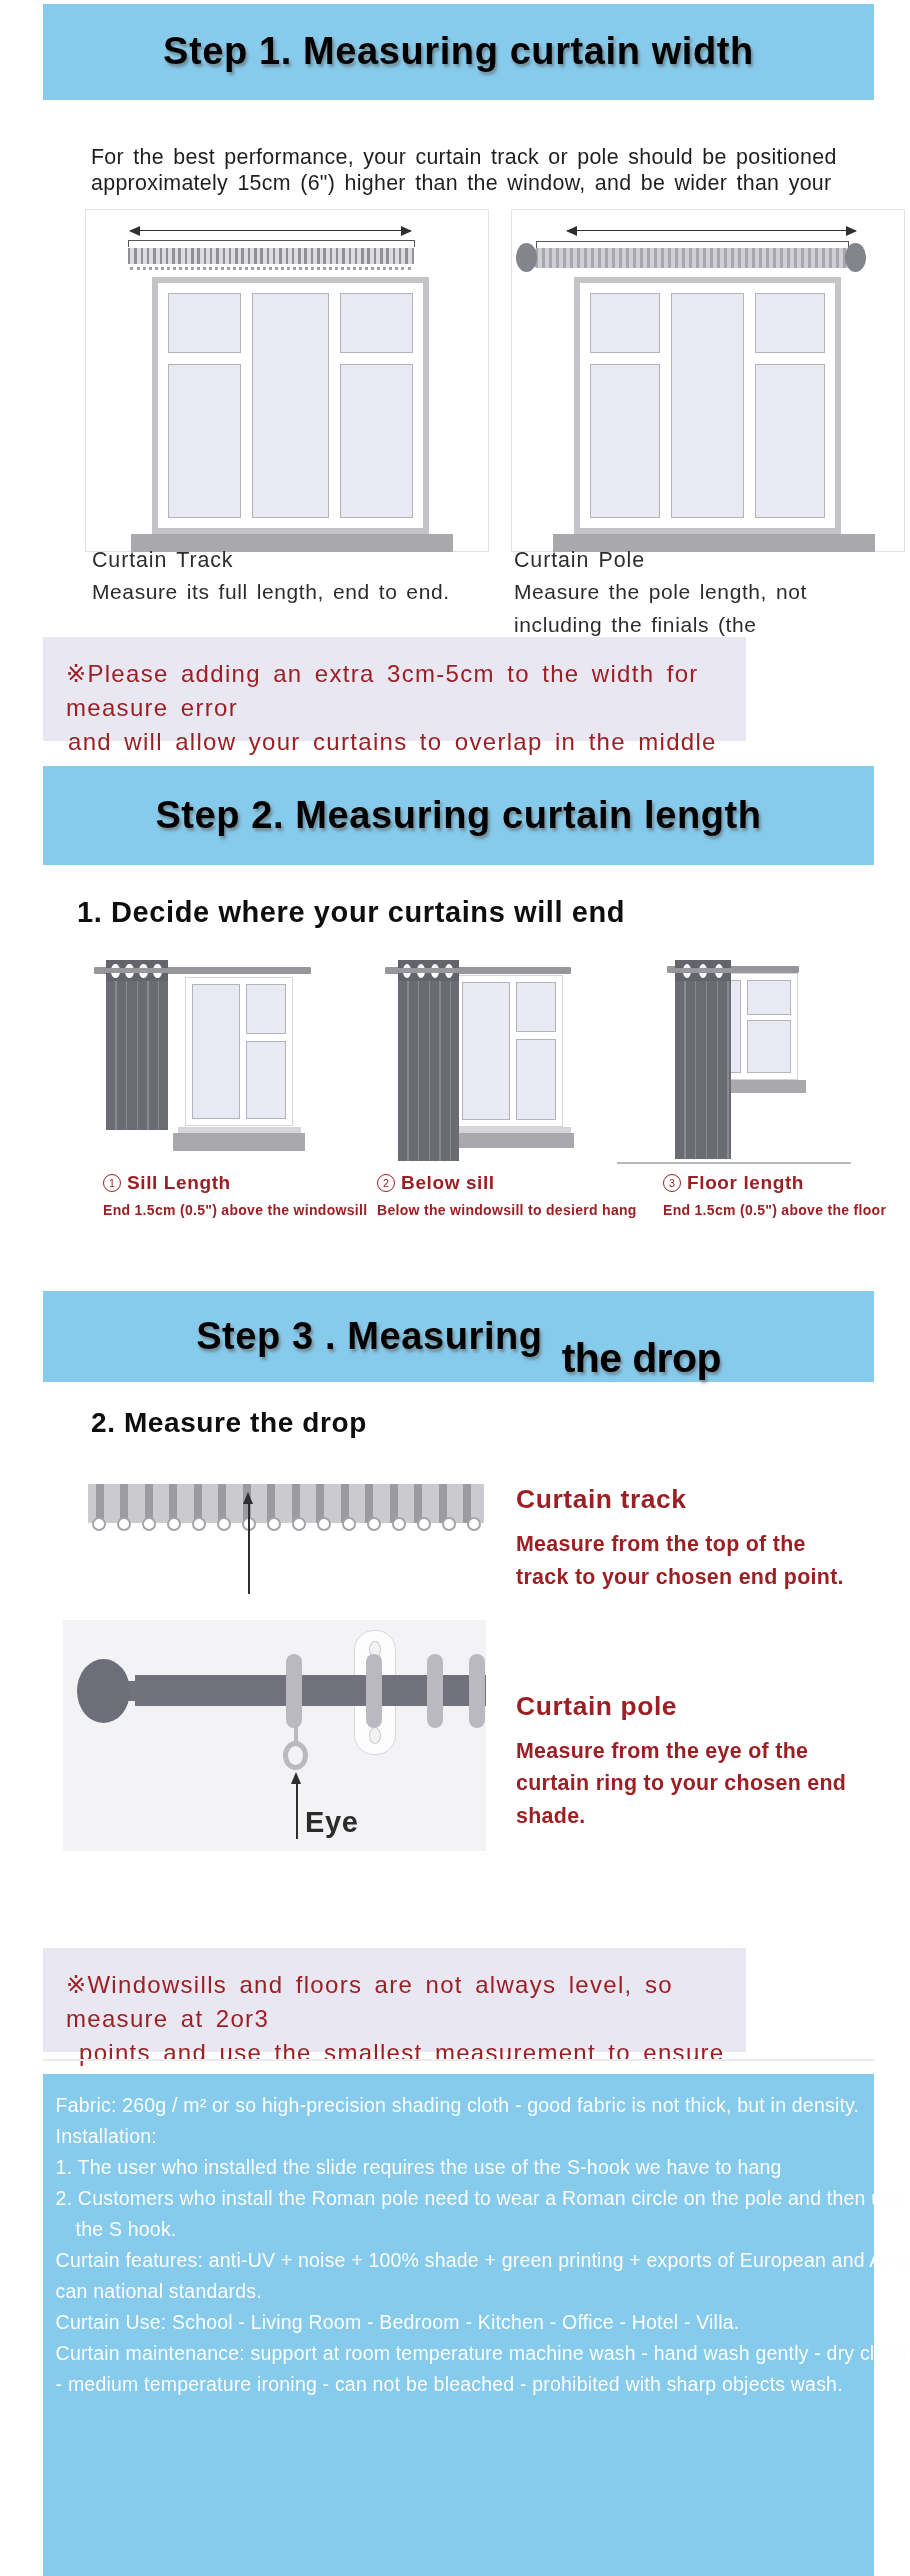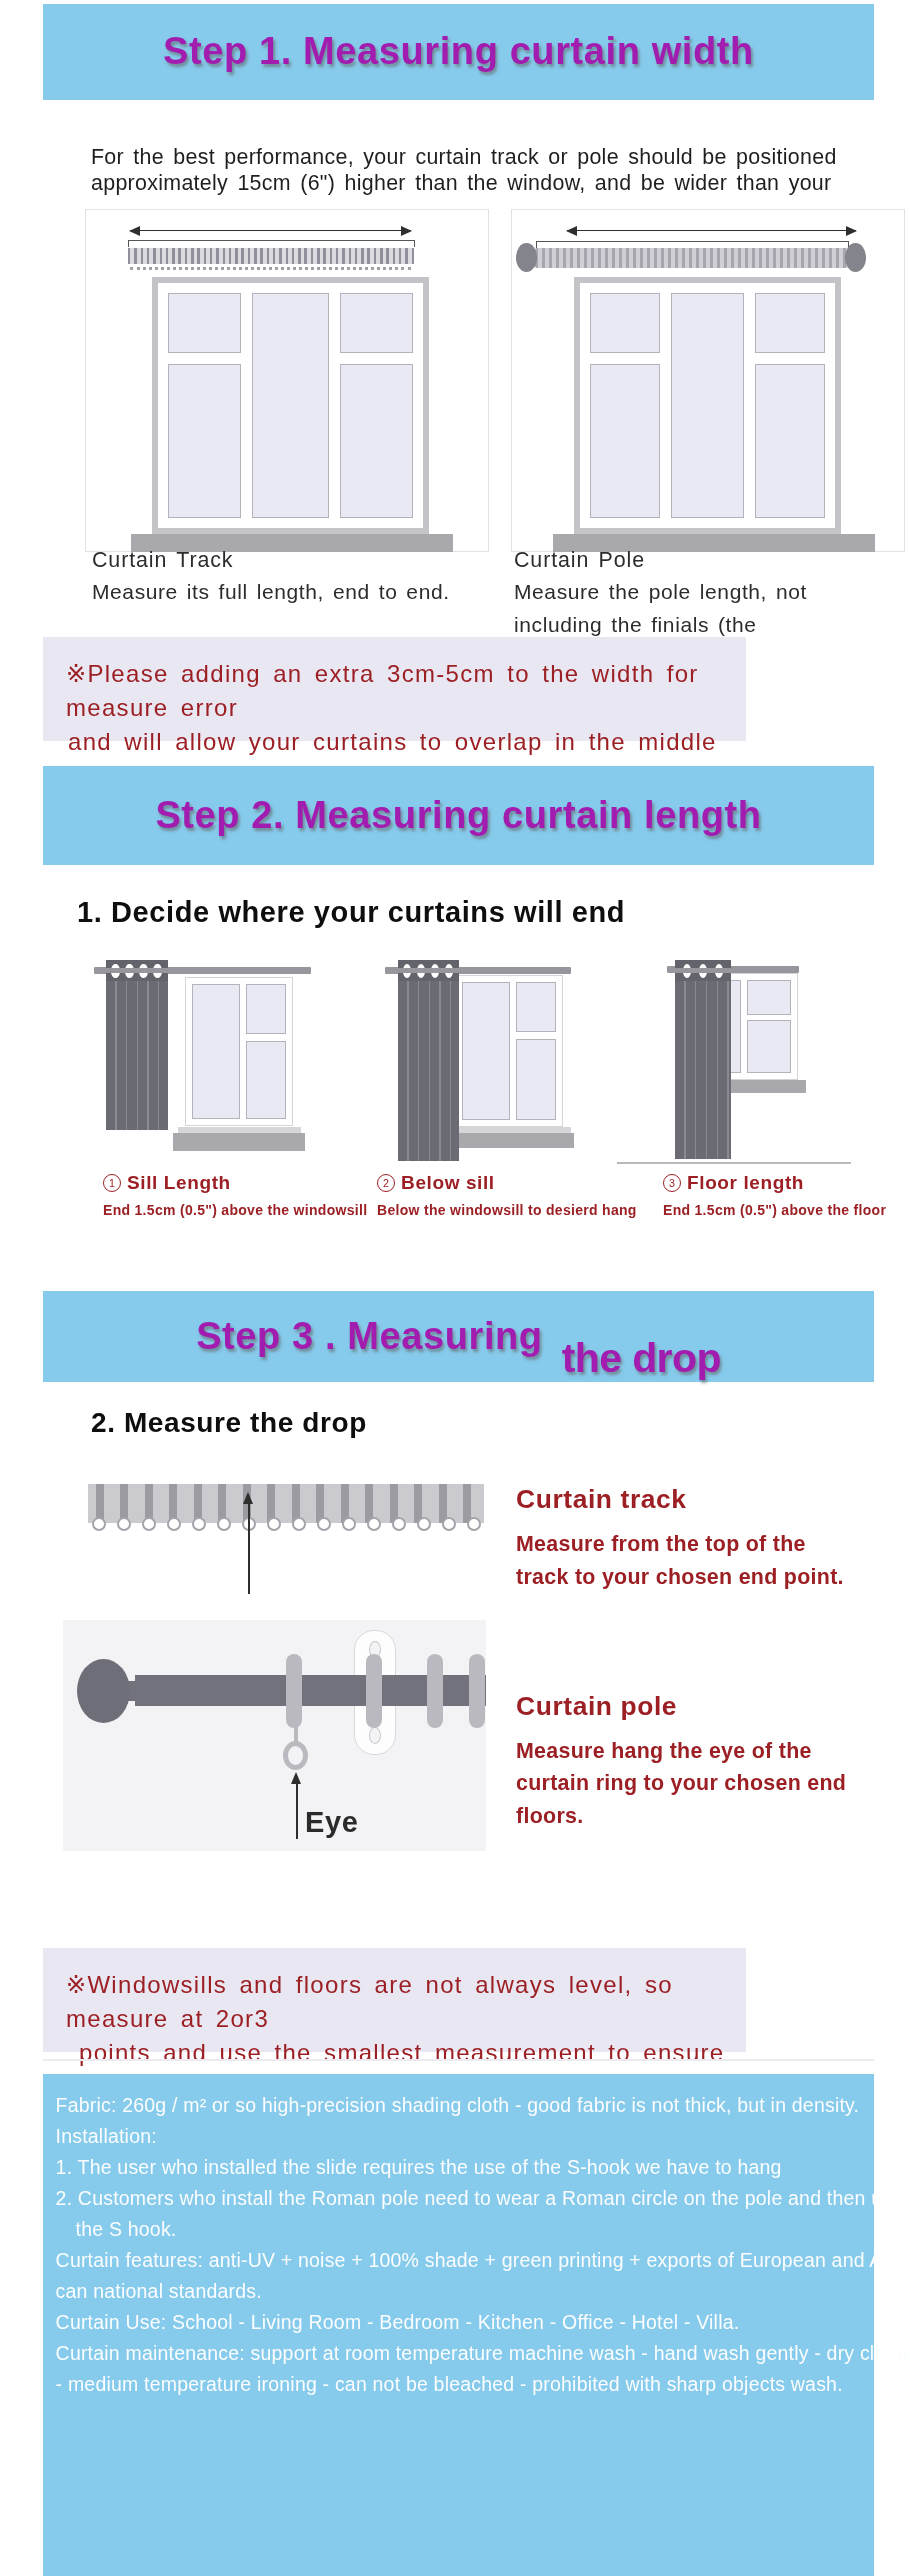--- a/index.html
+++ b/index.html
@@ -1,20 +1,20 @@
 <!DOCTYPE html>
 <html style="font-size:10px"><head>
 <meta charset="utf-8">
 <style>
   html,body{margin:0;padding:0;background:#ffffff;}
   #page{position:relative;width:910px;height:2576px;background:#ffffff;overflow:hidden;
         font-family:"Liberation Sans","DejaVu Sans",sans-serif;}
 
   
-  .banner{position:absolute;left:43px;width:831px;background:#87CBEC;color:#a21caf;
+  .banner{position:absolute;left:43px;width:831px;background:#87CBEC;color:#000000;
           display:flex;align-items:center;justify-content:center;
           font-weight:bold;text-shadow:1.9px 2.5px 3.1px rgba(95,95,95,.6);letter-spacing:0.6px;}
   .banner-main{font-size:38px;}
   .banner-sub{font-size:41px;margin-left:19px;letter-spacing:-0.6px;font-family:"Liberation Sans Narrow","Liberation Sans",sans-serif;margin-top:44px;}
 
   
   .intro{position:absolute;left:91px;color:#1f1f1f;font-size:21.4px;line-height:26.4px;
          letter-spacing:0.3px;word-spacing:3.1px;}
   .h2{position:absolute;color:#0e0e0e;font-weight:bold;font-size:29px;letter-spacing:0.6px;}
   .cap-title{position:absolute;color:#2c2c2c;font-size:21.4px;letter-spacing:0.9px;word-spacing:2.5px;}
@@ -310,23 +310,23 @@
     <div class="pb-ring" style="left:364px;"></div>
     <div class="pb-ring" style="left:406px;"></div>
     <div class="pb-eyelink"></div>
     <div class="pb-eye"></div>
     <div class="arrow-up-head" style="left:228px;top:152px;"></div>
     <div class="arrow-up-line" style="left:233px;top:164px;height:55px;"></div>
     <div class="eye-label">Eye</div>
   </div>
 
   <div class="red-h" style="left:516px;top:1691px;">Curtain pole</div>
-  <div class="red-t" style="left:516px;top:1735px;">Measure hang the eye of the</div>
+  <div class="red-t" style="left:516px;top:1735px;">Measure from the eye of the</div>
   <div class="red-t" style="left:516px;top:1767px;">curtain ring to your chosen end</div>
-  <div class="red-t" style="left:516px;top:1800px;">floors.</div>
+  <div class="red-t" style="left:516px;top:1800px;">shade.</div>
 
   <div class="note" style="top:1948px;height:104px;padding-top:20px;box-sizing:border-box;">
     <div class="nl" style="padding-left:23px;">※Windowsills and floors are not always level, so measure at 2or3</div>
     <div class="nl" style="padding-left:36px;">points and use the smallest measurement to ensure the best fit.</div>
   </div>
 
   <div class="divider"></div>
 
   <div class="details">
     <div class="dl">Fabric: 260g / m² or so high-precision shading cloth - good fabric is not thick, but in density.</div>

